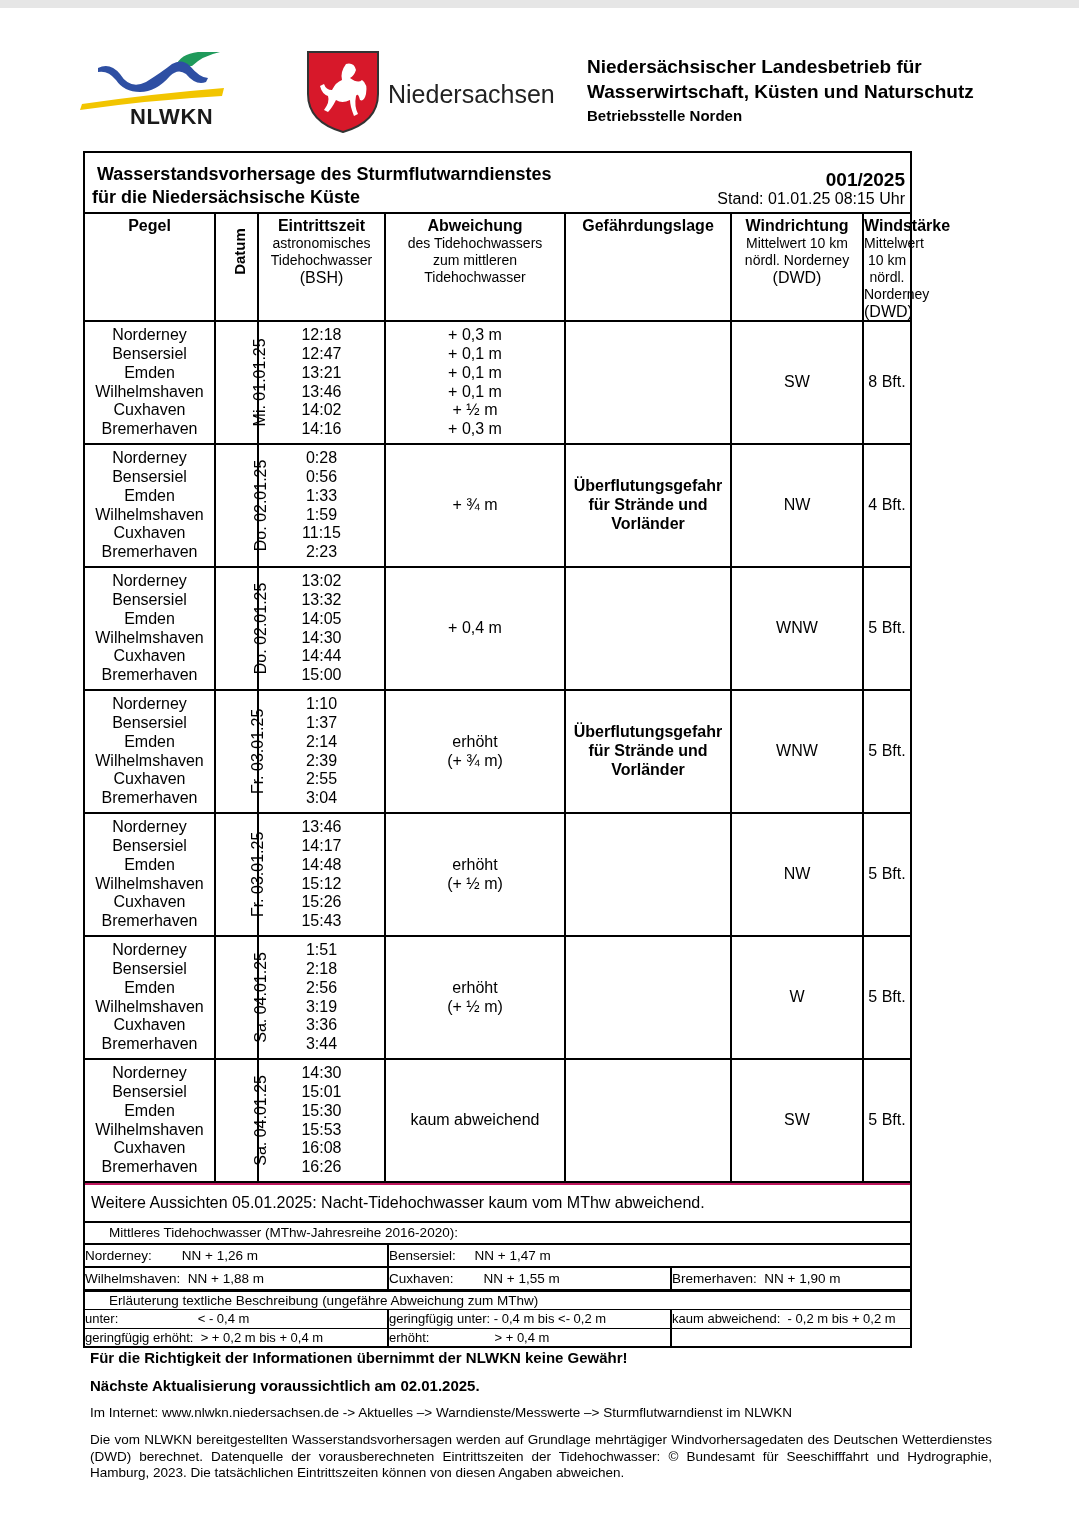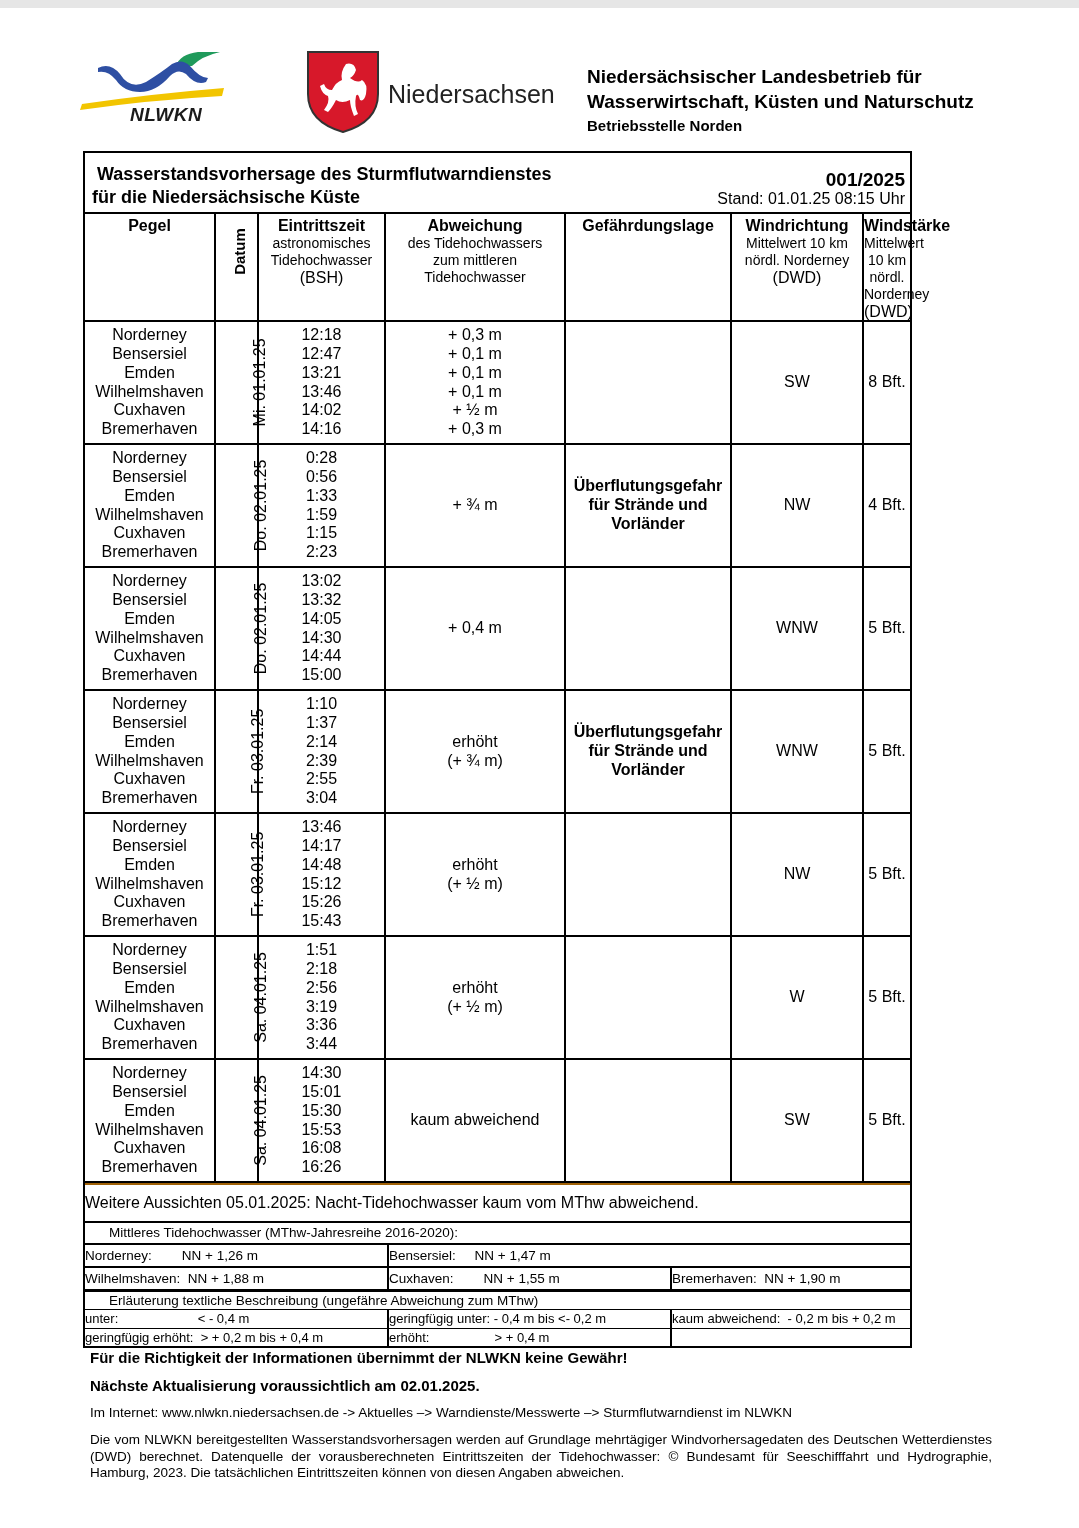--- a/index.html
+++ b/index.html
@@ -2,25 +2,25 @@
 <html><head>
 <meta charset="utf-8">
 <style>
   html, body { margin: 0; padding: 0; background: #ffffff; }
   body { width: 1079px; height: 1528px; position: relative; overflow: hidden;
          font-family: "Liberation Sans", sans-serif; color: #000; }
   .topbar { position: absolute; left: 0; top: 0; width: 1079px; height: 8px; background: #e6e6e6; }
 
   
   .logo-nlwkn { position: absolute; left: 80px; top: 44px; width: 150px; height: 86px; }
-  .logo-nlwkn .name { position: absolute; left: 50px; top: 60px; font-weight: bold; font-style: italic;
-                      font-size: 19px; letter-spacing: 0.5px; color: #1a1a1a; }
+  .logo-nlwkn .name { position: absolute; left: 50px; top: 60px; font-weight: bold; 
+                      font-size: 22px; letter-spacing: 0.5px; color: #1a1a1a; }
   .logo-nds { position: absolute; left: 306px; top: 50px; width: 250px; height: 84px; }
   .logo-nds .name { position: absolute; left: 82px; top: 30px; font-size: 25px; color: #222; }
-  .org { position: absolute; left: 587px; top: 64px; }
+  .org { position: absolute; left: 587px; top: 54px; }
   .org .l1, .org .l2 { font-weight: bold; font-size: 19px; line-height: 25px; }
   .org .l3 { font-weight: bold; font-size: 15px; margin-top: 3px; }
 
   
   .frame { position: absolute; left: 83px; top: 151px; width: 829px; border: 2px solid #000; box-sizing: border-box; }
   .titlebar { position: relative; height: 59px; border-bottom: 2px solid #000; }
   .titlebar .t1 { position: absolute; left: 12px; top: 11px; font-weight: bold; font-size: 18px; }
   .titlebar .t2 { position: absolute; left: 7px; top: 34px; font-weight: bold; font-size: 18px; }
   .titlebar .num { position: absolute; right: 5px; top: 16px; font-weight: bold; font-size: 19px; }
   .titlebar .stand { position: absolute; right: 5px; top: 37px; font-size: 16px; }
@@ -34,21 +34,21 @@
   .hmain { font-weight: bold; font-size: 16px; display: block; }
   .hsub { font-size: 14px; display: block; line-height: 17px; }
   .hsub.big { font-size: 16px; }
   .datum-h { display: inline-block; transform: rotate(-90deg); font-weight: bold; font-size: 15px; margin-top: 26px; }
   table.fc td { height: 121px; font-size: 16px; line-height: 18.8px; }
   td.pegel { text-align: left; padding-left: 6px; }
   td.datum { position: relative; }
   td.datum span { display: inline-block; transform: rotate(-90deg); white-space: nowrap; font-size: 16px; }
   td.gef { font-weight: bold; font-size: 14px; line-height: 17px; }
 
-  .row-line { border-top: 2px solid #a16207; font-size: 16px; height: 36px; line-height: 36px; }
+  .row-line { border-top: 2px solid #be185d; font-size: 16px; height: 36px; line-height: 36px; padding-left: 6px; }
   .row-small { border-top: 2px solid #000; font-size: 13.5px; height: 20px; line-height: 20px; padding-left: 24px; }
   .grid3 { display: flex; border-top: 2px solid #000; height: 21px; font-size: 13.5px; line-height: 21px; }
   .grid3 > div { padding-left: 0; box-sizing: border-box; white-space: pre; }
   .grid3 > div + div { border-left: 2px solid #000; }
   .c1 { width: 302px; } .c2 { width: 283px; } .c3 { flex: 1; }
   .thin { border-top-width: 1px !important; }
 
   
   .foot { position: absolute; left: 90px; width: 902px; }
   .f1 { top: 1349px; font-weight: bold; font-size: 15px; }
@@ -182,21 +182,21 @@
             <div>Wilhelmshaven</div>
             <div>Cuxhaven</div>
             <div>Bremerhaven</div>
           </td>
           <td class="datum"><span>Do. 02.01.25</span></td>
           <td>
             <div>0:28</div>
             <div>0:56</div>
             <div>1:33</div>
             <div>1:59</div>
-            <div>1:15</div>
+            <div>11:15</div>
             <div>2:23</div>
           </td>
           <td>
             <div>+ ¾ m</div>
           </td>
           <td class="gef">
             <div style="white-space: pre-line;">Überflutungsgefahr
 für Strände und
 Vorländer</div>
           </td>

